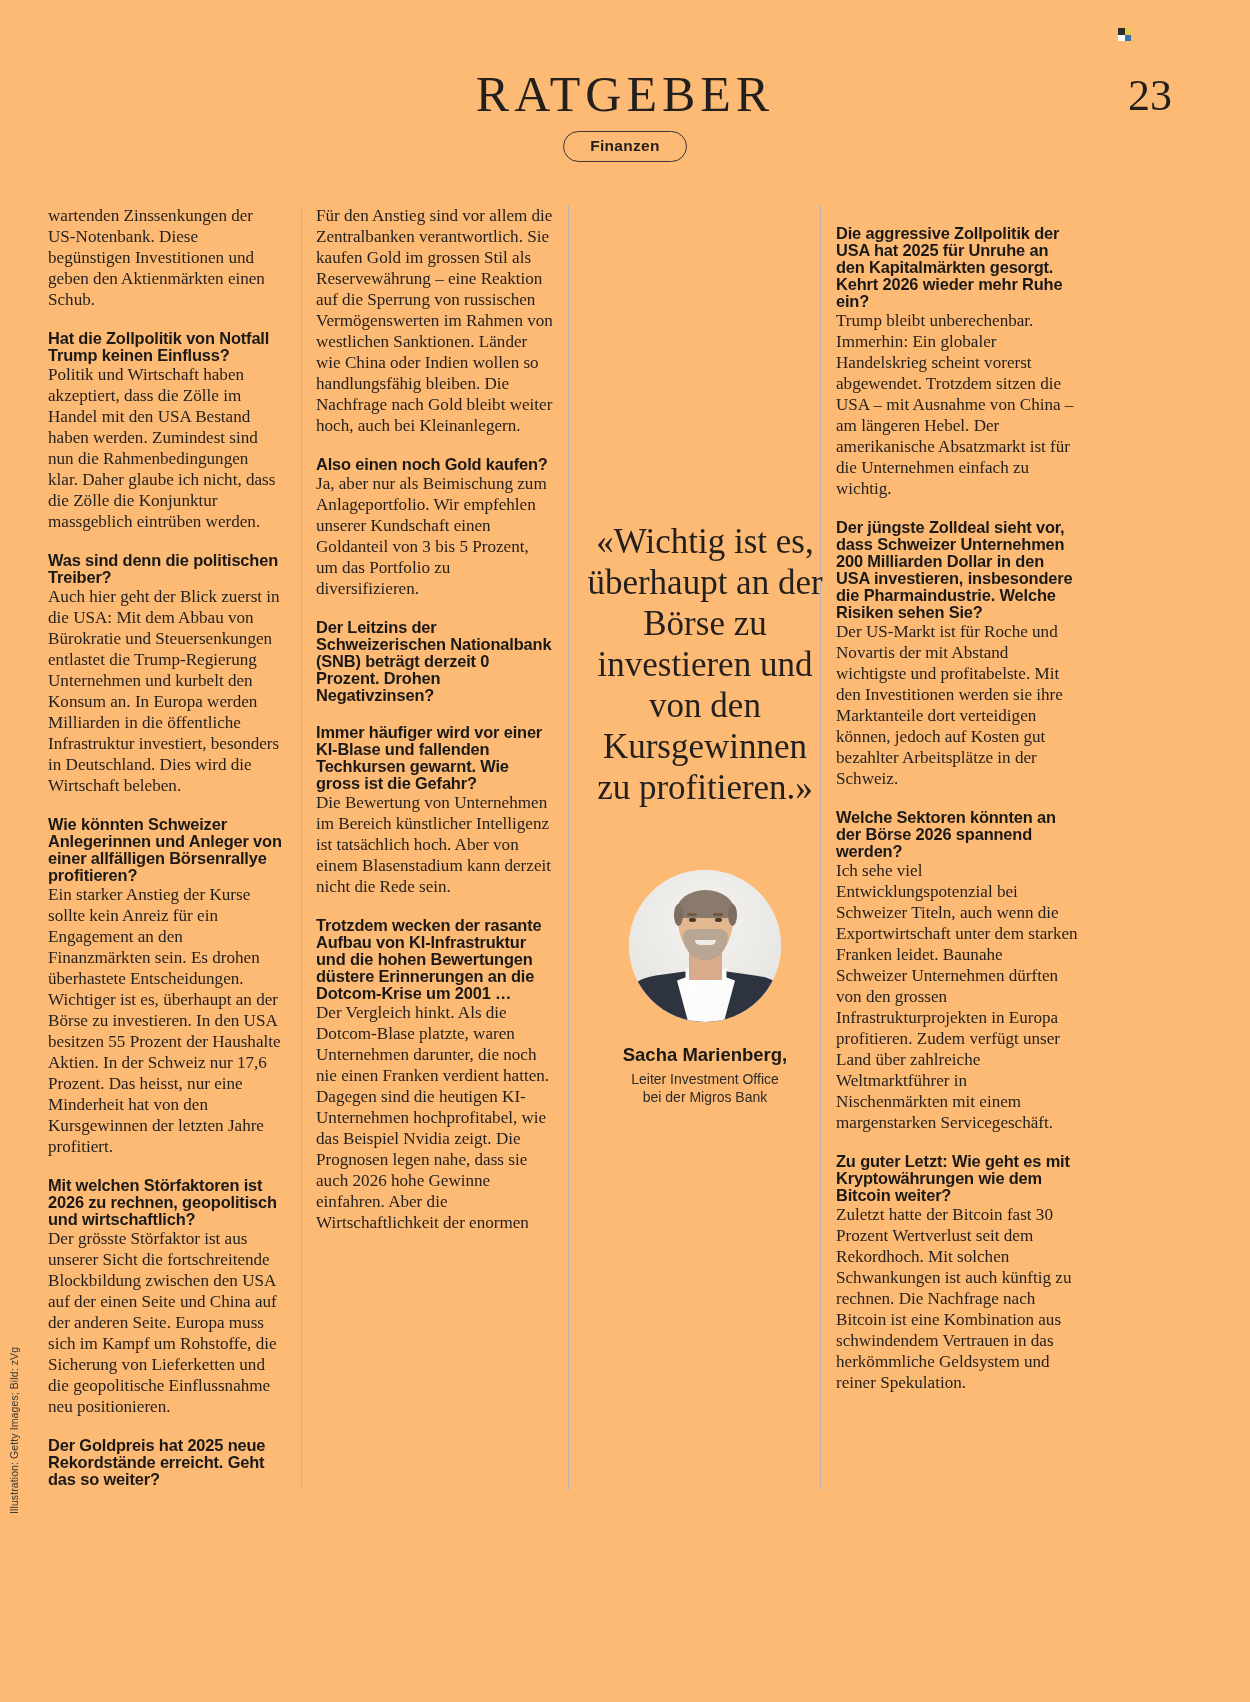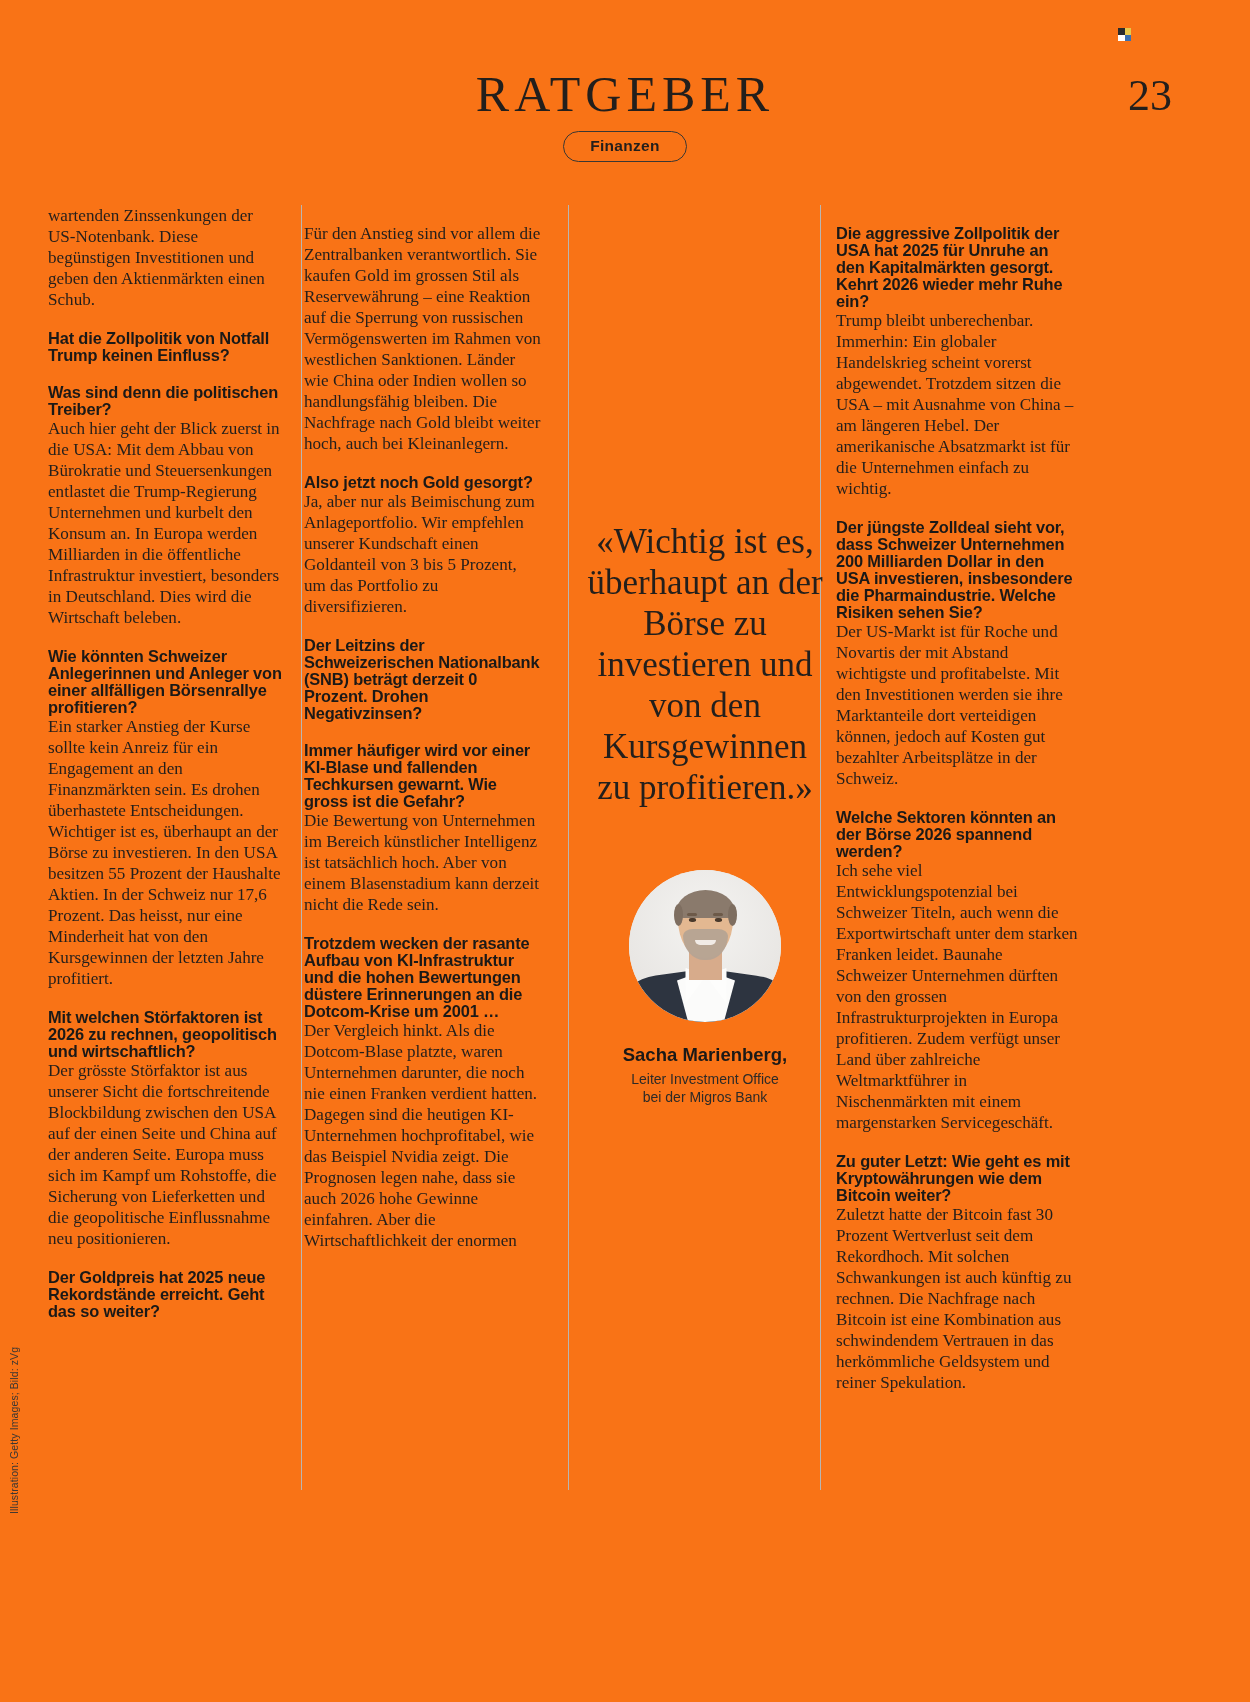--- a/index.html
+++ b/index.html
@@ -8,21 +8,21 @@
     height: 1702px;
     background: #ffffff;
     font-family: "Liberation Serif", serif;
     color: #231f1c;
     overflow: hidden;
   }
   #page {
     position: relative;
     width: 1250px;
     height: 1702px;
-    background: #f97316;
+    background: #fdba74;
   }
 
   
   .corner-mark {
     position: absolute;
     top: 28px; left: 1118px;
     width: 13px; height: 13px;
     display: flex; flex-wrap: wrap;
   }
   .corner-mark i { width: 6.5px; height: 6.5px; display: block; }
@@ -86,21 +86,21 @@
     left: 48px;
     width: 1030px;
     height: 1285px;
   }
   .col {
     position: absolute;
     top: 0;
     height: 1285px;
   }
   .col-1 { left: 0px;   width: 234px; }
-  .col-2 { left: 256px; width: 238px; margin-top: 18px; }
+  .col-2 { left: 268px; width: 238px; }
   .col-mid { left: 536px; width: 242px; }
   .col-3 { left: 788px; width: 242px; }
 
   .vrule {
     position: absolute;
     top: 0;
     width: 1px;
     height: 1285px;
     background: #b9b6b1;
   }
@@ -285,32 +285,33 @@
 
   <div class="body-area">
 
     <div class="vrule vrule-a"></div>
     <div class="vrule vrule-b"></div>
     <div class="vrule vrule-c"></div>
 
     <div class="col col-1">
       <p class="body">wartenden Zinssenkungen der US-Notenbank. Diese begünstigen Investitionen und geben den Aktienmärkten einen Schub.</p>
       <h3 class="q">Hat die Zollpolitik von Notfall Trump keinen Einfluss?</h3>
+      <p class="body after-q">Politik und Wirtschaft haben akzeptiert, dass die Zölle im Handel mit den USA Bestand haben werden. Zumindest sind nun die Rahmenbedingungen klar. Daher glaube ich nicht, dass die Zölle die Konjunktur massgeblich eintrüben werden.</p>
       <h3 class="q">Was sind denn die politischen Treiber?</h3>
       <p class="body after-q">Auch hier geht der Blick zuerst in die USA: Mit dem Abbau von Bürokratie und Steuersenkungen entlastet die Trump-Regierung Unternehmen und kurbelt den Konsum an. In Europa werden Milliarden in die öffentliche Infrastruktur investiert, besonders in Deutschland. Dies wird die Wirtschaft beleben.</p>
       <h3 class="q">Wie könnten Schweizer Anlegerinnen und Anleger von einer allfälligen Börsenrallye profitieren?</h3>
       <p class="body after-q">Ein starker Anstieg der Kurse sollte kein Anreiz für ein Engagement an den Finanzmärkten sein. Es drohen überhastete Entscheidungen. Wichtiger ist es, überhaupt an der Börse zu investieren. In den USA besitzen 55 Prozent der Haushalte Aktien. In der Schweiz nur 17,6 Prozent. Das heisst, nur eine Minderheit hat von den Kursgewinnen der letzten Jahre profitiert.</p>
       <h3 class="q">Mit welchen Störfaktoren ist 2026 zu rechnen, geopolitisch und wirtschaftlich?</h3>
       <p class="body after-q">Der grösste Störfaktor ist aus unserer Sicht die fortschreitende Blockbildung zwischen den USA auf der einen Seite und China auf der anderen Seite. Europa muss sich im Kampf um Rohstoffe, die Sicherung von Lieferketten und die geopolitische Einflussnahme neu positionieren.</p>
       <h3 class="q">Der Goldpreis hat 2025 neue Rekordstände erreicht. Geht das so weiter?</h3>
     </div>
 
     <div class="col col-2">
       <p class="body">Für den Anstieg sind vor allem die Zentralbanken verantwortlich. Sie kaufen Gold im grossen Stil als Reservewährung – eine Reaktion auf die Sperrung von russischen Vermögenswerten im Rahmen von westlichen Sanktionen. Länder wie China oder Indien wollen so handlungsfähig bleiben. Die Nachfrage nach Gold bleibt weiter hoch, auch bei Kleinanlegern.</p>
-      <h3 class="q">Also jetzt noch Gold gesorgt?</h3>
+      <h3 class="q">Also einen noch Gold kaufen?</h3>
       <p class="body after-q">Ja, aber nur als Beimischung zum Anlageportfolio. Wir empfehlen unserer Kundschaft einen Goldanteil von 3 bis 5 Prozent, um das Portfolio zu diversifizieren.</p>
       <h3 class="q">Der Leitzins der Schweizerischen Nationalbank (SNB) beträgt derzeit 0 Prozent. Drohen Negativzinsen?</h3>
       <h3 class="q">Immer häufiger wird vor einer KI-Blase und fallenden Techkursen gewarnt. Wie gross ist die Gefahr?</h3>
       <p class="body after-q">Die Bewertung von Unternehmen im Bereich künstlicher Intelligenz ist tatsächlich hoch. Aber von einem Blasenstadium kann derzeit nicht die Rede sein.</p>
       <h3 class="q">Trotzdem wecken der rasante Aufbau von KI-Infrastruktur und die hohen Bewertungen düstere Erinnerungen an die Dotcom-Krise um 2001 …</h3>
       <p class="body after-q">Der Vergleich hinkt. Als die Dotcom-Blase platzte, waren Unternehmen darunter, die noch nie einen Franken verdient hatten. Dagegen sind die heutigen KI-Unternehmen hochprofitabel, wie das Beispiel Nvidia zeigt. Die Prognosen legen nahe, dass sie auch 2026 hohe Gewinne einfahren. Aber die Wirtschaftlichkeit der enormen</p>
     </div>
 
     <div class="col col-mid">
       <div class="pullquote">«Wichtig ist es, überhaupt an der Börse zu investieren und von den Kursgewinnen zu profitieren.»</div>

